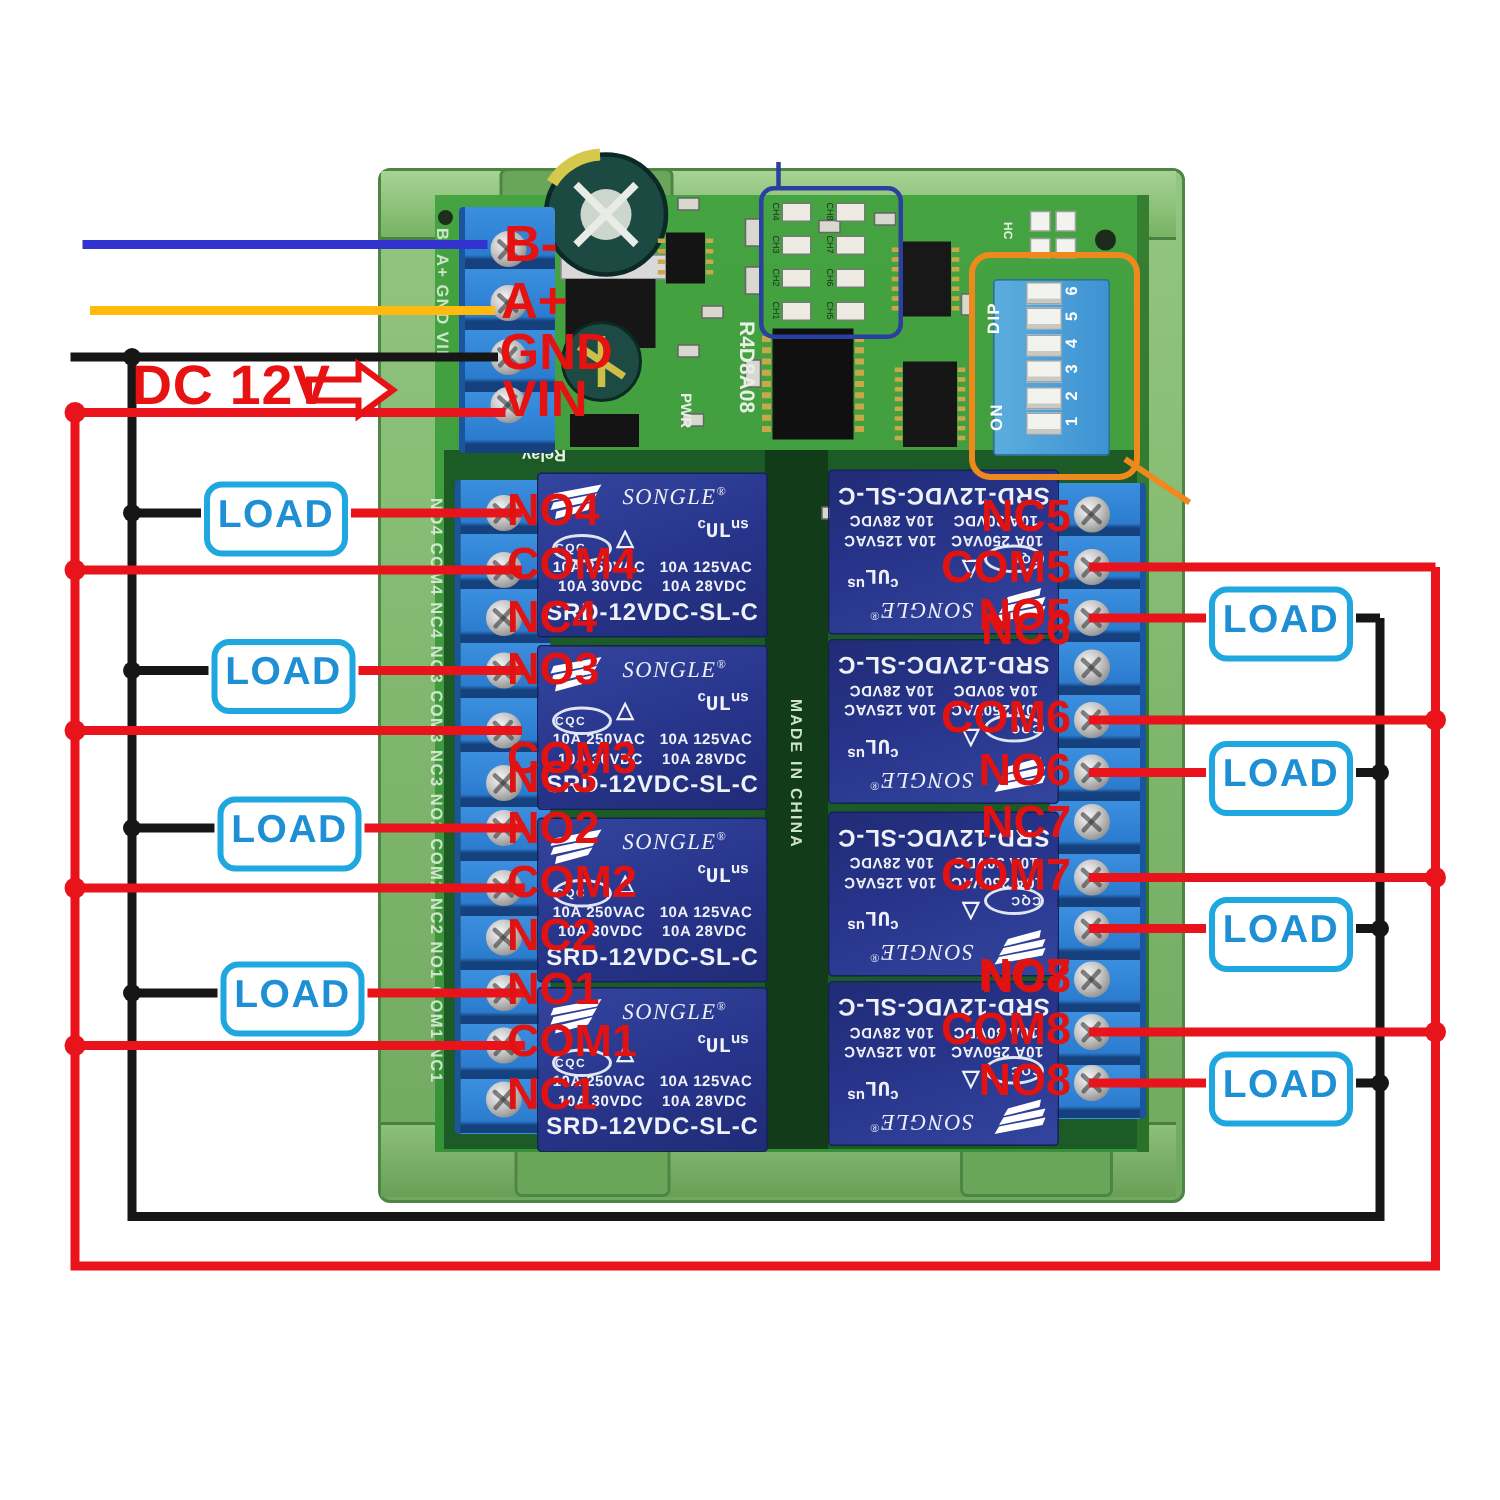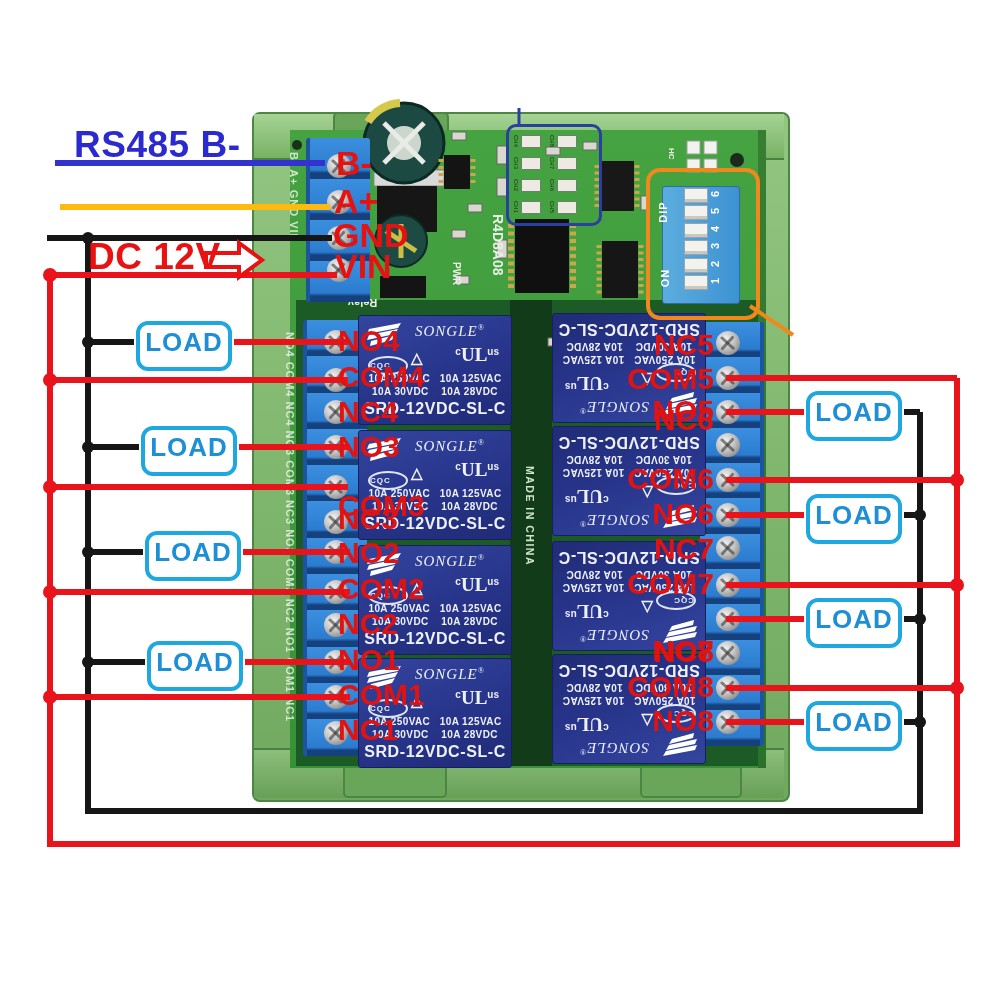--- a/index.html
+++ b/index.html
@@ -37,21 +37,21 @@
   .flip{transform:rotate(180deg)}
   .r-flag{position:absolute;left:6px;top:5px}
   .r-brand{position:absolute;left:56px;top:7px;font-size:15px;font-style:italic;font-weight:400;
            font-family:"Liberation Serif",serif;letter-spacing:1px}
   .r-brand sup{font-size:8px}
   .r-cqc{position:absolute;left:9px;top:40px;width:36px;height:15px;border:2px solid #dfe5f2;border-radius:50%;
          font-size:8px;line-height:15px;text-align:left;font-weight:700;letter-spacing:1px}
   .r-tri{position:absolute;left:52px;top:33px;font-size:15px;font-weight:700}
   .r-ul{position:absolute;right:12px;top:28px;font-weight:700}
   .r-ul small{font-size:10px;vertical-align:6px}
-  .r-ul b{font-size:19px;font-family:Liberation Serif, serif}
+  .r-ul b{font-size:14px;font-family:Liberation Mono, monospace}
   .r-rat{position:absolute;left:0;width:100%;text-align:center;font-size:10px;font-weight:700;white-space:pre;
          letter-spacing:.4px}
   .r-model{position:absolute;left:0;top:84px;width:100%;text-align:center;font-size:16px;font-weight:700;
          letter-spacing:.6px}
   
   .ledbox{position:absolute;border:3px solid #2a3f9f;border-radius:10px}
   .led{position:absolute;width:18px;height:11px;background:#eceae2;border:1px solid #6f7f6f;border-radius:1px}
   .ledlbl{position:absolute;font-size:6px;color:#1d2b1d;transform:rotate(90deg);transform-origin:left top;white-space:nowrap}
   .dipbody{position:absolute;background:linear-gradient(90deg,#5cadde,#3d92d2);border:1px solid #2b6ea6;border-radius:3px}
   .dipcap{position:absolute;width:22px;height:13px;background:#f2f2ee;border:1px solid #9aa4ad;
@@ -394,21 +394,20 @@
         <circle cx="50" cy="487" r="7"></circle>
       <circle cx="50" cy="592" r="7"></circle>
         <circle cx="50" cy="697" r="7"></circle>
       <circle cx="957" cy="480" r="7"></circle>
         <circle cx="957" cy="585" r="7"></circle>
         <circle cx="957" cy="688" r="7"></circle>
     </g>
     <polygon points="206,253 239,253 239,243 262,260 239,277 239,267 206,267" fill="#fff" stroke="#e81212" stroke-width="4"></polygon>
   </svg>
 
-  <span class="toplbl" style="left:74px;top:126px;color:#2a2ace">RS485 B-</span>
   <span class="toplbl" style="left:88px;top:238px;color:#e81212">DC 12V</span>
 
   <span class="pinlbl" style="left:336px;top:146px">B-</span>
   <span class="pinlbl" style="left:334px;top:184px">A+</span>
   <span class="pinlbl" style="left:333px;top:218px">GND</span>
   <span class="pinlbl" style="left:335px;top:249px">VIN</span>
 
   <span class="chlbl chl" style="top:326px">NO4</span>
   <span class="chlbl chl" style="top:362px">COM4</span>
   <span class="chlbl chl" style="top:397px">NC4</span>

